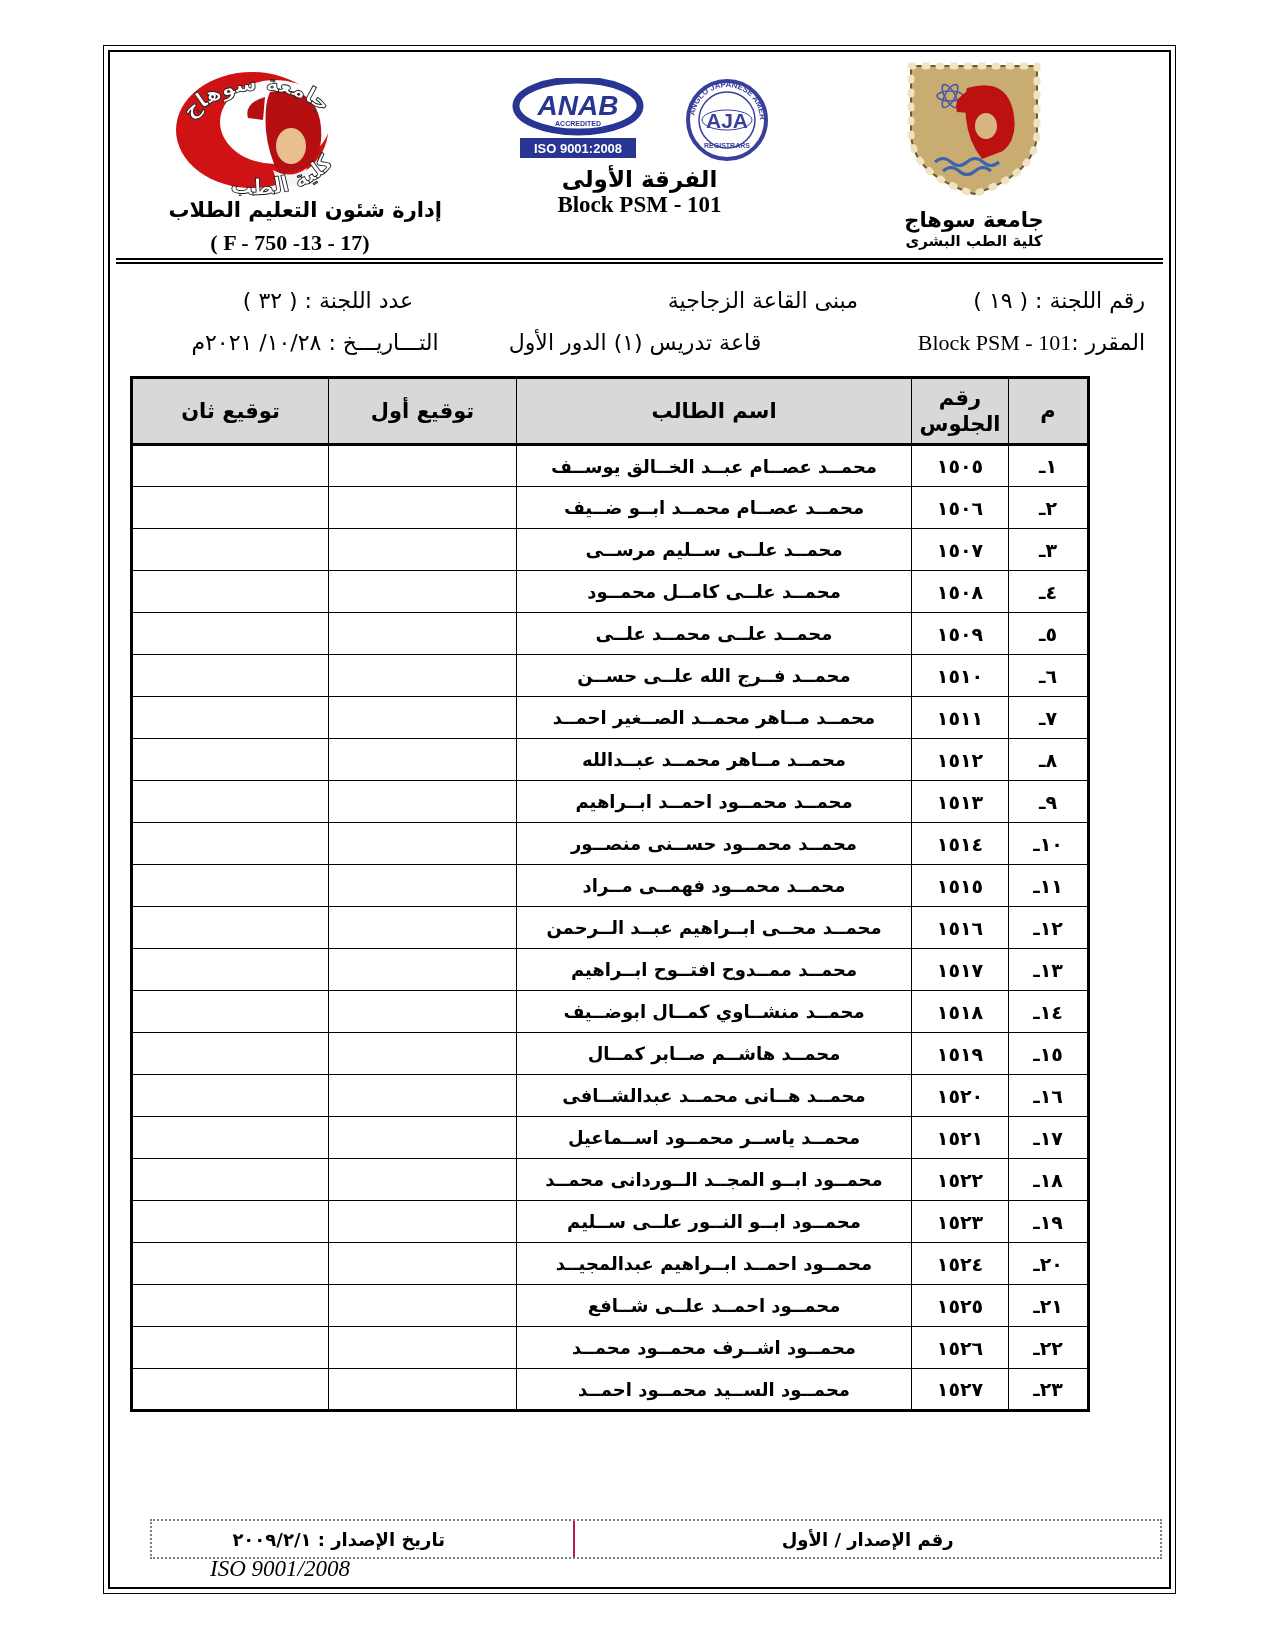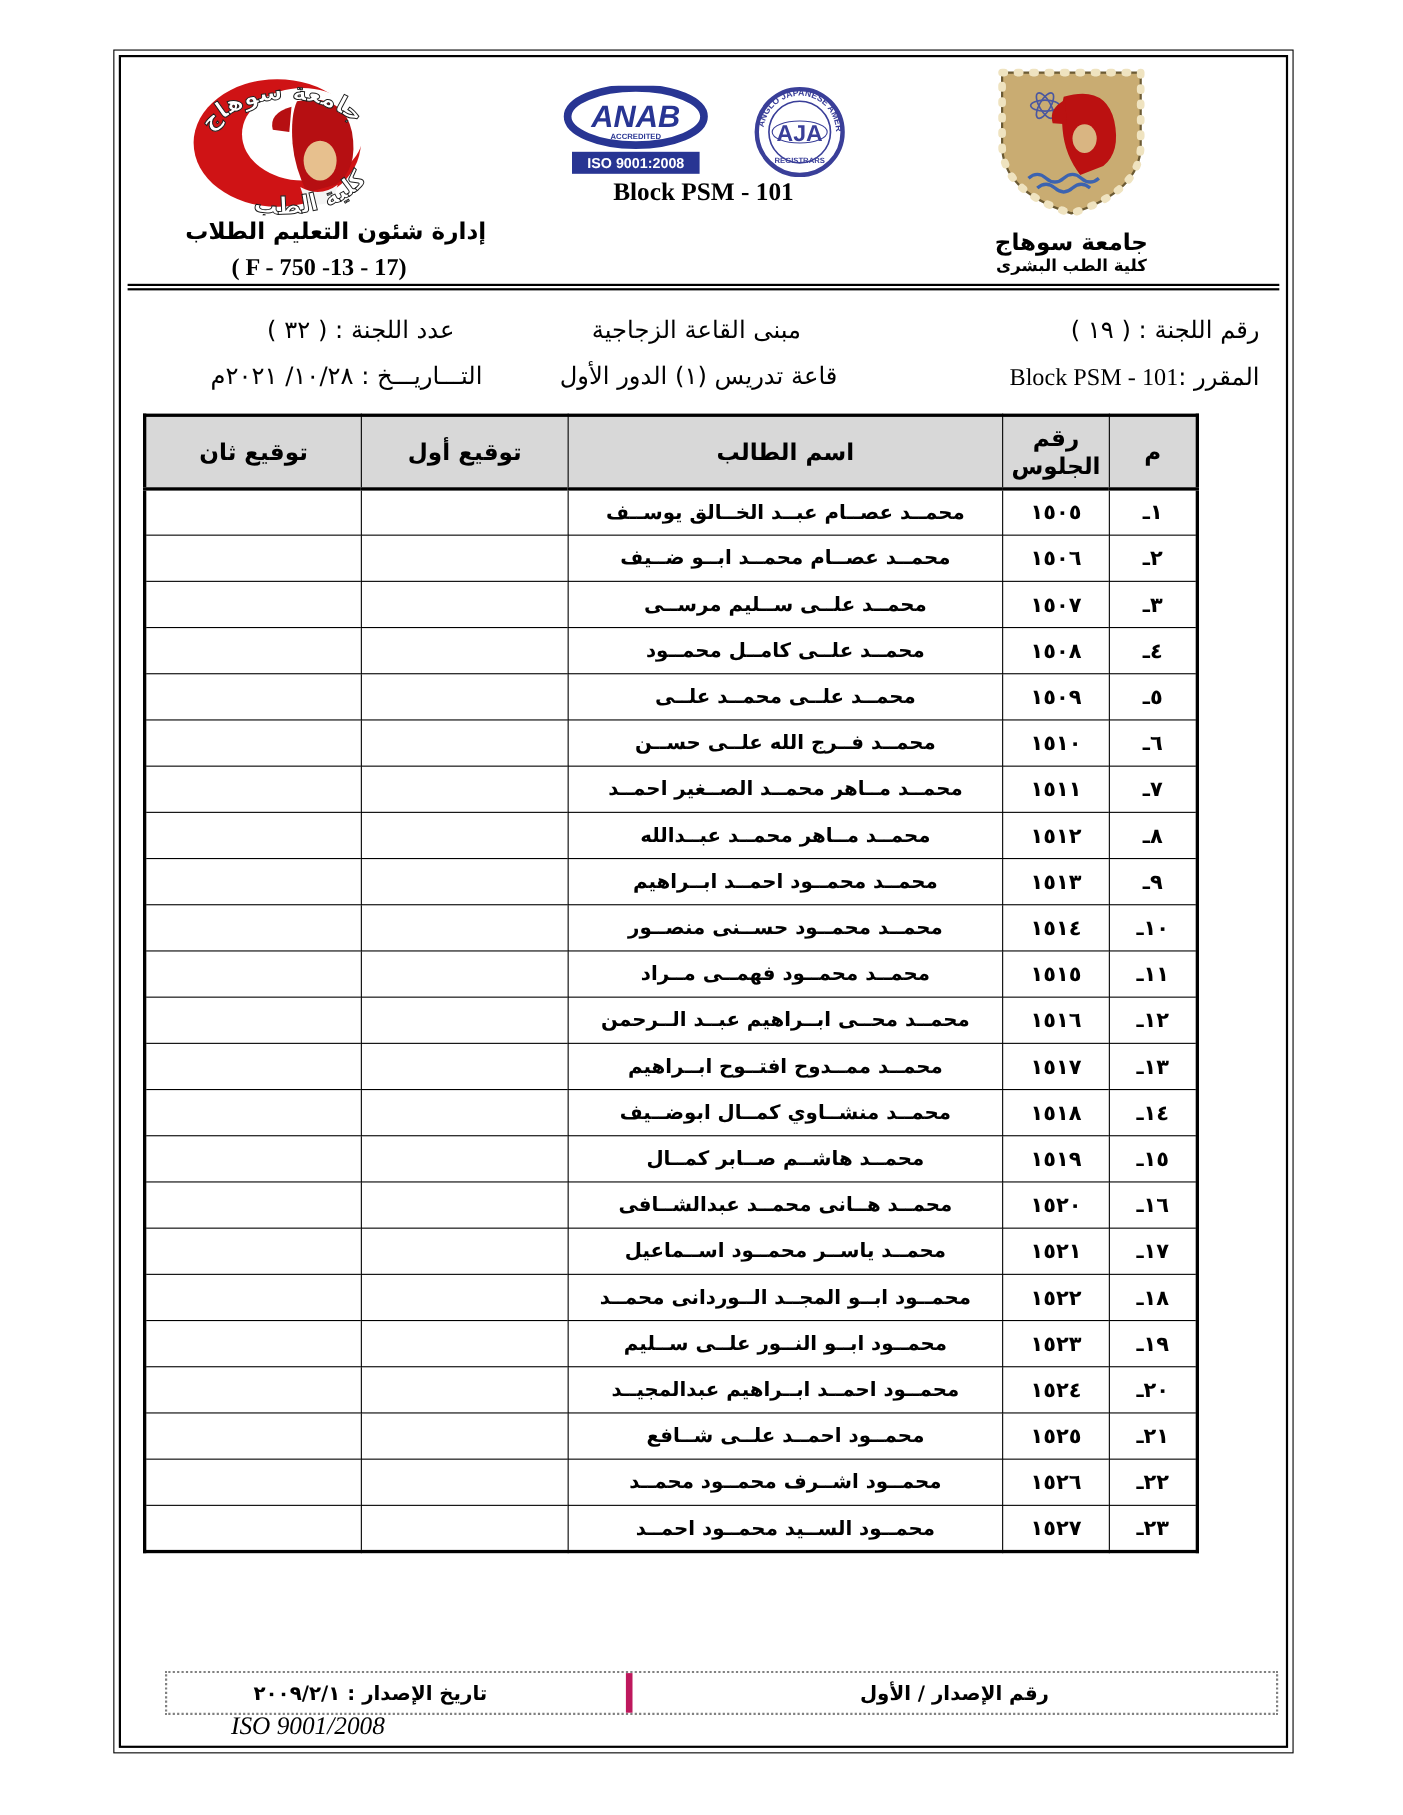--- a/index.html
+++ b/index.html
@@ -23,42 +23,42 @@
   .right-block{position:absolute;right:80px;top:8px;width:230px;text-align:center;}
   .uni{font-size:21px;font-weight:bold;direction:rtl;margin-top:2px;}
   .fac{font-size:15px;font-weight:bold;direction:rtl;}
 
   .divider{position:absolute;left:6px;right:6px;top:206px;height:2px;
            border-top:2px solid #000;border-bottom:2px solid #000;}
 
   
   .cinfo{font-size:22px;font-weight:normal;direction:rtl;position:absolute;white-space:nowrap;}
   .c-no{right:24px;top:236px;}
-  .c-building{left:428px;top:236px;width:320px;text-align:left;}
+  .c-building{left:428px;top:236px;width:320px;text-align:right;}
   .c-count{left:128px;top:236px;width:180px;text-align:center;}
   .c-course{right:24px;top:278px;}
   .c-course .en{font-family:"Liberation Serif",serif;}
   .c-hall{left:365px;top:278px;width:320px;text-align:center;}
   .c-date{left:45px;top:278px;width:320px;text-align:center;}
 
   
   .tbl{position:absolute;left:20px;top:324px;width:957px;border-collapse:collapse;
        direction:rtl;table-layout:fixed;border:3px solid #000;}
   .tbl th{height:64px;background:#d8d8d8;font-size:21px;font-weight:bold;
           border:1px solid #000;border-bottom:3px solid #000;line-height:1.25;padding:0 4px;}
   .tbl td{height:42px;border:1px solid #000;font-weight:bold;padding:0 6px;box-sizing:border-box;}
   .cell-num{font-size:19px;text-align:center;}
   .cell-seat{font-size:19px;text-align:center;letter-spacing:3px;}
   .cell-name{font-size:18px;text-align:center;white-space:nowrap;overflow:hidden;margin-top:36px;}
 
   
   .issue-strip{position:absolute;left:40px;top:1467px;width:1012px;height:40px;
                border:2px dotted #808080;display:flex;direction:rtl;box-sizing:border-box;background:#fff;}
   .issue-no{flex:0 0 58%;display:flex;align-items:center;justify-content:center;
-            font-size:18px;font-weight:bold;border-left:6px solid #be185d;margin-left:48px;}
+            font-size:18px;font-weight:bold;border-left:2px solid #be185d;margin-left:48px;}
   .issue-date{flex:1;display:flex;align-items:center;justify-content:center;
               font-size:18px;font-weight:bold;direction:rtl;}
   .iso-line{position:absolute;left:100px;top:1504px;font-size:23px;font-weight:normal;
             font-style:italic;font-family:"Liberation Serif",serif;}
   svg text{font-family:"Liberation Sans",sans-serif;}
   svg .ar{font-family:"DejaVu Sans",sans-serif;}
 </style>
 </head>
 <body>
 
@@ -105,20 +105,21 @@
                 <path id="ajaTop" d="M42,42 m-33,0 a33,33 0 1,1 66,0"></path>
               </defs>
             <text font-size="8" font-weight="bold" fill="#3a3f99">
               <textPath href="#ajaTop" startOffset="4%">ANGLO JAPANESE AMERICAN</textPath>
             </text>
             <ellipse cx="42" cy="42" rx="25" ry="10" fill="none" stroke="#3a3f99" stroke-width="1"></ellipse>
             <text x="42" y="50" text-anchor="middle" font-size="21" font-weight="bold" fill="#3a3f99">AJA</text>
             <text x="42" y="70" text-anchor="middle" font-size="7" font-weight="bold" fill="#3a3f99">REGISTRARS</text>
           </svg>
         </div>
+        <div class="grade">الفرقة الأولى</div>
         <div class="block-line">Block PSM - 101</div>
       </div>
 
       <div class="right-block">
         <svg width="158" height="142" viewBox="0 0 158 142">
           <path d="M16,6 H142 V72 q0,42 -63,62 Q16,114 16,72 Z" fill="#c9ac72" stroke="#6b5a33" stroke-width="2"></path>
           <path d="M16,6 H142 V72 q0,42 -63,62 Q16,114 16,72 Z" fill="none" stroke="#efe3c0" stroke-width="7" stroke-dasharray="2 12" stroke-linecap="round"></path>
           <g stroke="#4a57a0" fill="none" stroke-width="1.5">
             <ellipse cx="55" cy="36" rx="13" ry="5"></ellipse>
             <ellipse cx="55" cy="36" rx="13" ry="5" transform="rotate(60 55 36)"></ellipse>

